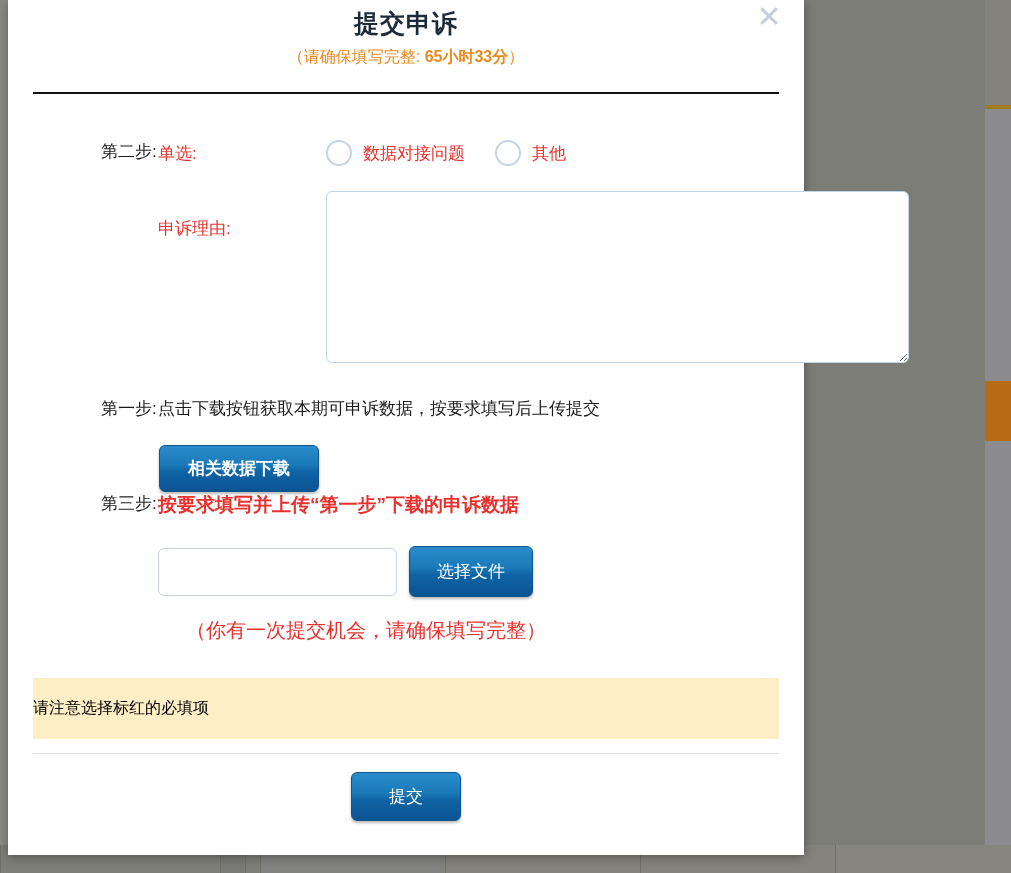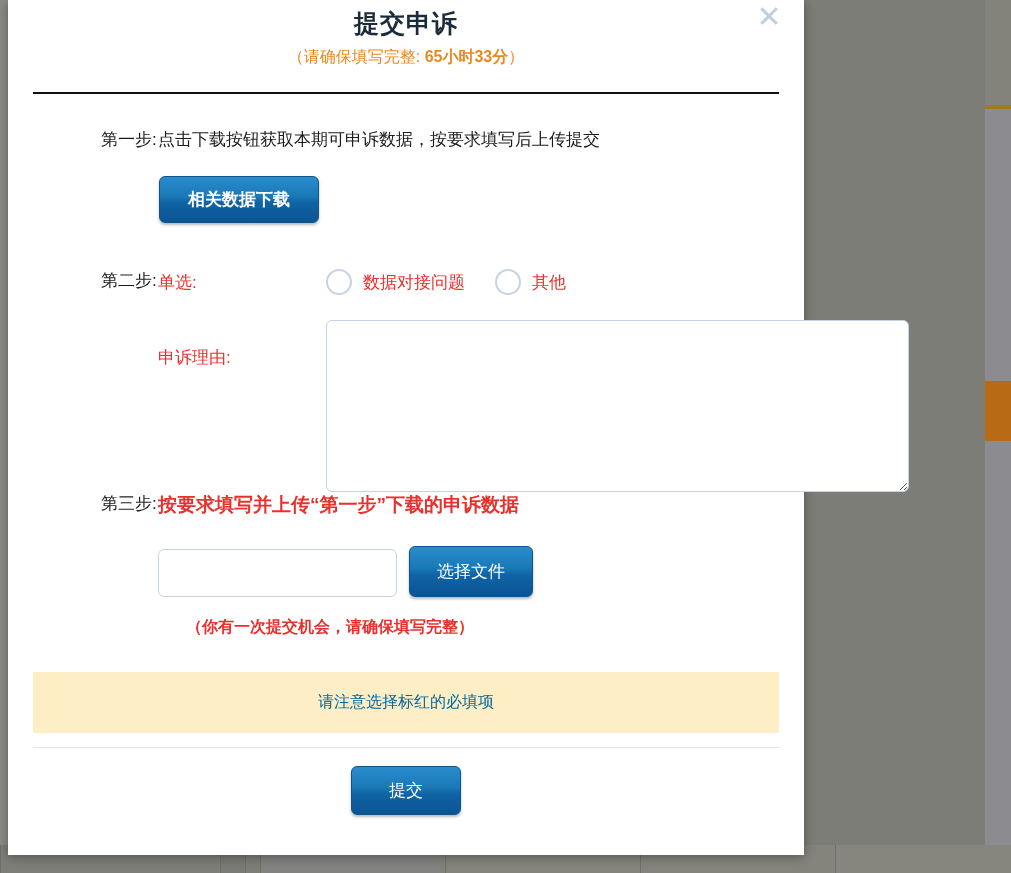--- a/index.html
+++ b/index.html
@@ -223,21 +223,21 @@
 
   
   #step3 { }
   .step3-title {
     font-size: 19px;
     font-weight: bold;
     color: #e8302c;
   }
   .upload-row {
     display: flex;
-    align-items: flex-end;
+    align-items: center;
     margin-top: 28px;
   }
   .file-text {
     width: 239px;
     height: 48px;
     border: 1px solid #c3d4e6;
     border-radius: 6px;
     background: #ffffff;
     box-sizing: border-box;
     font-family: "Liberation Sans", sans-serif;
@@ -248,32 +248,30 @@
   }
   #choose-file-btn {
     margin-left: 12px;
     padding: 13px 20px;
     font-weight: normal;
     min-width: 124px;
   }
   .upload-note {
     margin-top: 20px;
     margin-left: 28px;
-    font-size: 16px;
+    font-size: 20px;
     color: #e8302c;
-    font-weight: bold;
   }
 
   
   #warning-banner {
     margin: 34px 0 0 0;
     background: #fdeec6;
-    color: #0369a1;
+    color: #000000;
     font-size: 16px;
-    text-align: center;
     padding: 20px 0;
     box-sizing: border-box;
   }
 
   .footer-rule {
     margin: 14px 0 0 0;
     border: 0;
     border-top: 1px solid #dfe3e8;
   }
 
@@ -317,28 +315,20 @@
 
   <div class="modal-header">
     <h1 class="modal-title">提交申诉</h1>
     <p class="modal-subtitle"><span>（请确保填写完整: </span><b>65小时33分</b><span>）</span></p>
     <div class="close-btn">✕</div>
   </div>
 
   <hr class="header-rule">
 
   <div class="modal-body">
-
-    <div class="step-row" id="step1">
-      <div class="step-label">第一步:</div>
-      <div class="step-content">
-        <div class="step1-text">点击下载按钮获取本期可申诉数据，按要求填写后上传提交</div>
-        <div class="btn-blue" id="download-btn">相关数据下载</div>
-      </div>
-    </div>
 
     <div class="step-row" id="step2">
       <div class="step-label">第二步:</div>
       <div class="step-content">
 
         <div class="radio-row">
           <div class="red-label radio-sublabel">单选:</div>
           <div class="radio-opt">
             <span class="radio-circle"></span>
             <span class="radio-text">数据对接问题</span>
@@ -350,20 +340,28 @@
         </div>
 
         <div class="reason-row">
           <div class="red-label reason-label">申诉理由:</div>
           <textarea class="reason-textarea" placeholder="" style=""></textarea>
         </div>
 
       </div>
     </div>
 
+    <div class="step-row" id="step1">
+      <div class="step-label">第一步:</div>
+      <div class="step-content">
+        <div class="step1-text">点击下载按钮获取本期可申诉数据，按要求填写后上传提交</div>
+        <div class="btn-blue" id="download-btn">相关数据下载</div>
+      </div>
+    </div>
+
     <div class="step-row" id="step3">
       <div class="step-label">第三步:</div>
       <div class="step-content">
         <div class="step3-title">按要求填写并上传“第一步”下载的申诉数据</div>
         <div class="upload-row">
           <input class="file-text" type="text" placeholder="" style="">
           <div class="btn-blue" id="choose-file-btn">选择文件</div>
         </div>
         <div class="upload-note">（你有一次提交机会，请确保填写完整）</div>
       </div>

